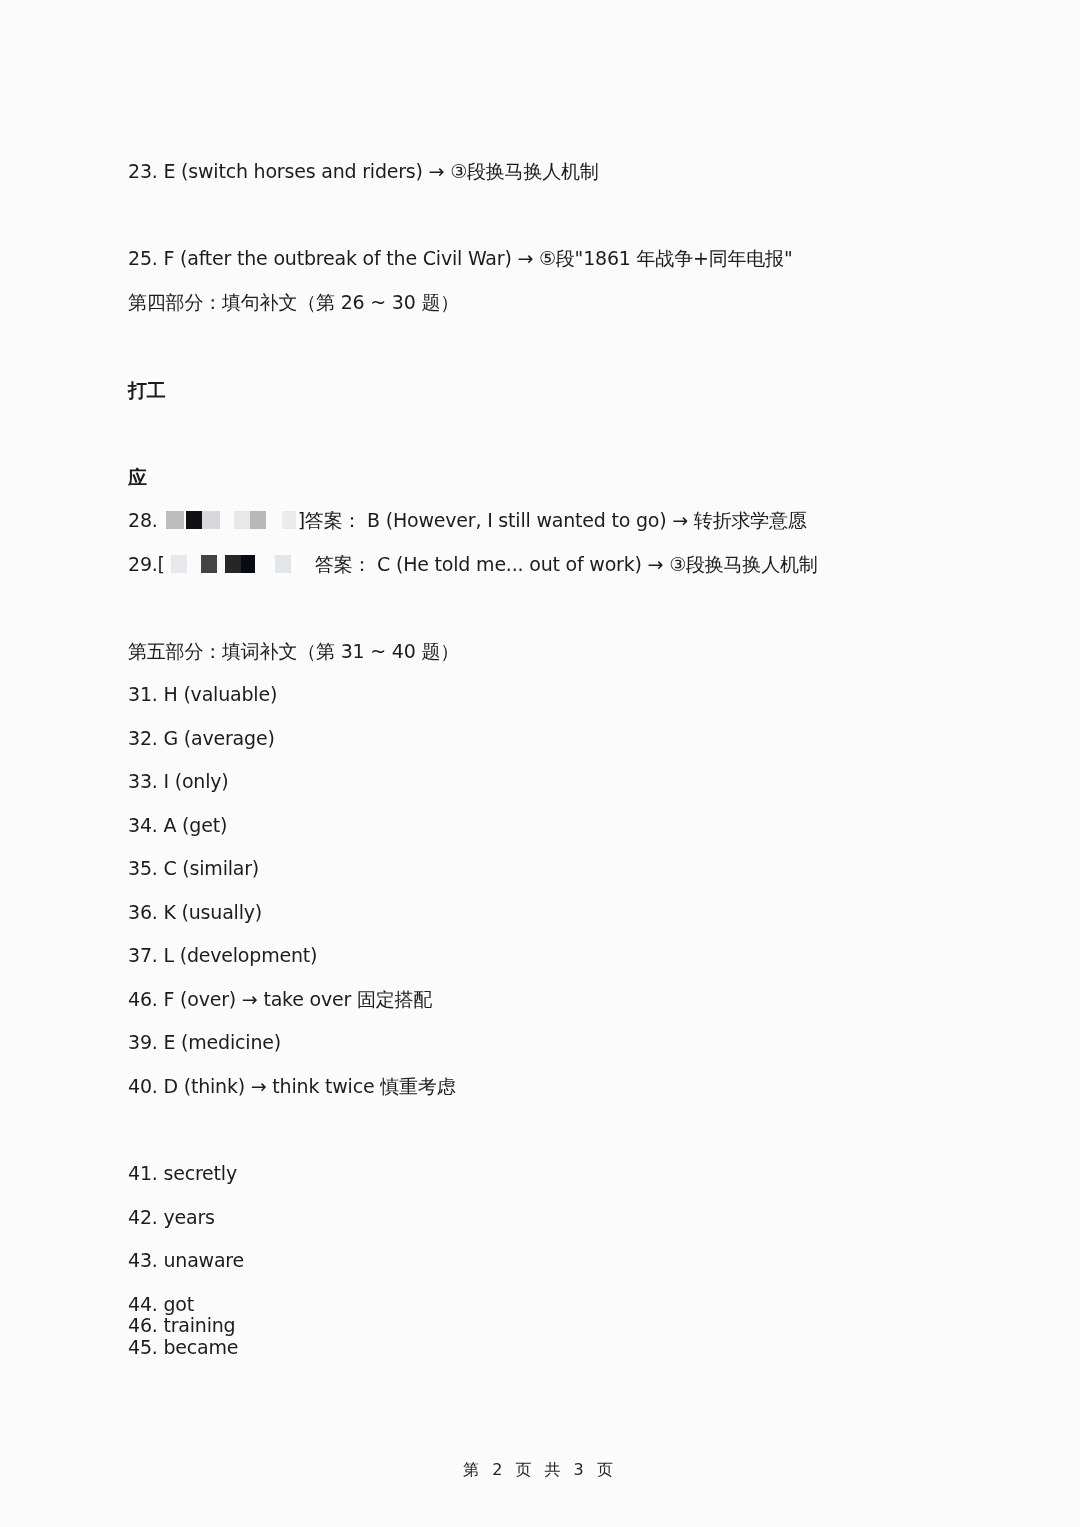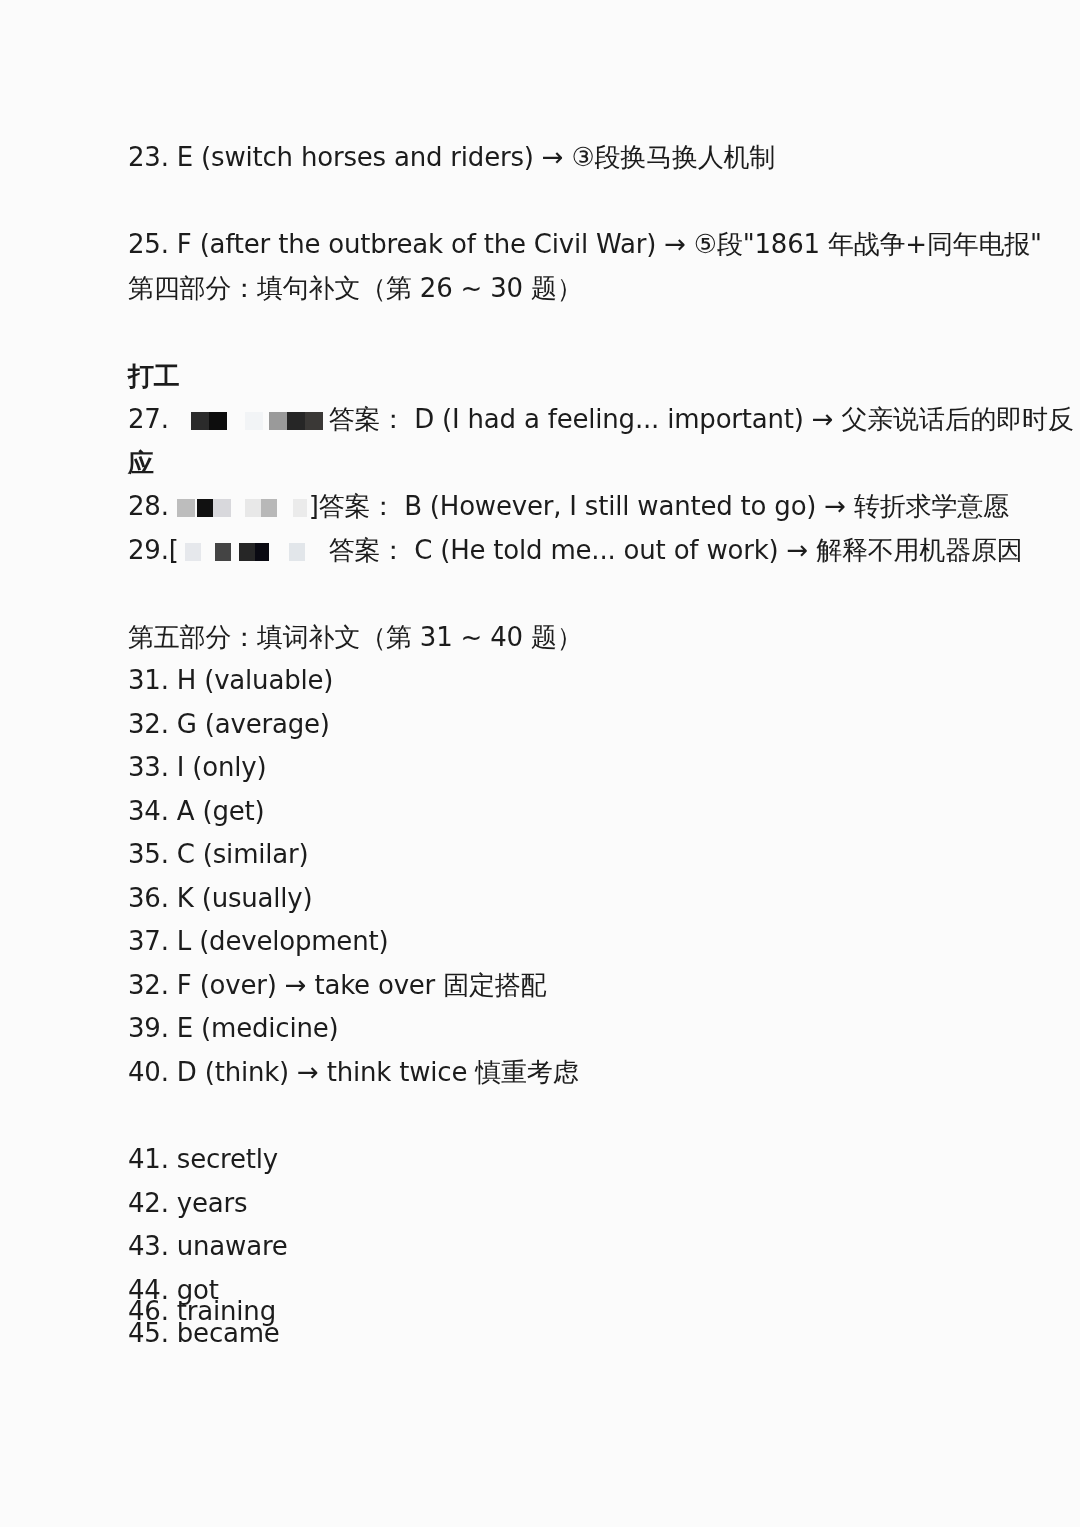--- a/index.html
+++ b/index.html
@@ -6,23 +6,24 @@
     body {
       width: 1080px; height: 1527px;
       background: #fbfbfb;
       position: relative; overflow: hidden;
       font-family: "DejaVu Sans", "Liberation Sans", sans-serif;
       color: #1c1c1c;
     }
     .page { position: absolute; left: 0; top: 0; width: 1080px; height: 1527px; }
     .line {
       position: absolute; left: 128px;
-      font-size: 26px; line-height: 28px;
+      font-size: 19px; line-height: 28px;
       white-space: nowrap;
       letter-spacing: -0.2px;
+      margin-top: 14px;
     }
     .line.wrapcont { left: 128px; font-weight: bold; }
     .mosaic {
       display: inline-block; position: relative;
       height: 22px; vertical-align: -4px;
     }
     .mosaic span {
       position: absolute; top: 2px; height: 18px;
     }
     .footer {
@@ -34,65 +35,56 @@
 <body>
 
 <div class="page">
 
   <div class="line" style="top:143px">23. E (switch horses and riders) → ③段换马换人机制</div>
   <div class="line" style="top:230px">25. F (after the outbreak of the Civil War) → ⑤段"1861 年战争+同年电报"</div>
   <div class="line" style="top:274px">第四部分：填句补文（第 26 ~ 30 题）</div>
 
   <div class="line wrapcont" style="top:362px">打工</div>
 
-  <div class="line" style="top:405px">
-    <span>27.</span><span class="mosaic" style="width:160px">
-      <span style="left:22px;width:18px;background:#2b2b2b"></span>
-      <span style="left:40px;width:18px;background:#0d0d0d"></span>
-      <span style="left:76px;width:18px;background:#f2f4f6"></span>
-      <span style="left:100px;width:18px;background:#9a9a9a"></span>
-      <span style="left:118px;width:18px;background:#262626"></span>
-      <span style="left:136px;width:18px;background:#3a3836"></span>
-    </span><span>答案：  D (I had a feeling... important) → 父亲说话后的即时反</span>
-  </div>
   <div class="line wrapcont" style="top:449px">应</div>
 
   <div class="line" style="top:492px">
     <span>28.</span><span class="mosaic" style="width:140px">
       <span style="left:8px;width:18px;background:#bdbdbd"></span>
       <span style="left:28px;width:16px;background:#111111"></span>
       <span style="left:44px;width:18px;background:#d8d8dc"></span>
       <span style="left:76px;width:16px;background:#e8e8e8"></span>
       <span style="left:92px;width:16px;background:#b8b8b8"></span>
       <span style="left:124px;width:14px;background:#ebebeb"></span>
     </span><span>]答案：  B (However, I still wanted to go) → 转折求学意愿</span>
   </div>
 
   <div class="line" style="top:536px">
     <span>29.[</span><span class="mosaic" style="width:150px">
       <span style="left:6px;width:16px;background:#e6e8ec"></span>
       <span style="left:36px;width:16px;background:#444444"></span>
       <span style="left:60px;width:16px;background:#262626"></span>
       <span style="left:76px;width:14px;background:#0a0a12"></span>
       <span style="left:110px;width:16px;background:#e2e6ea"></span>
-    </span><span>答案：  C (He told me... out of work) → 解释不用机器原因</span>
+    </span><span>答案：  C (He told me... out of work) → ③段换马换人机制</span>
   </div>
 
 
   <div class="line" style="top:623px">第五部分：填词补文（第 31 ~ 40 题）</div>
   <div class="line" style="top:666px">31. H (valuable)</div>
   <div class="line" style="top:710px">32. G (average)</div>
   <div class="line" style="top:753px">33. I (only)</div>
   <div class="line" style="top:797px">34. A (get)</div>
   <div class="line" style="top:840px">35. C (similar)</div>
   <div class="line" style="top:884px">36. K (usually)</div>
   <div class="line" style="top:927px">37. L (development)</div>
-  <div class="line" style="top:971px">32. F (over) → take over 固定搭配</div>
+  <div class="line" style="top:971px">46. F (over) → take over 固定搭配</div>
   <div class="line" style="top:1014px">39. E (medicine)</div>
   <div class="line" style="top:1058px">40. D (think) → think twice 慎重考虑</div>
   <div class="line" style="top:1145px">41. secretly</div>
   <div class="line" style="top:1189px">42. years</div>
   <div class="line" style="top:1232px">43. unaware</div>
   <div class="line" style="top:1276px">44. got</div>
   <div class="line" style="top:1319px">45. became</div>
   <div class="line" style="top:1297px">46. training</div>
 
+  <div class="footer">第 2 页 共 3 页</div>
 </div>
 
 </body></html>

